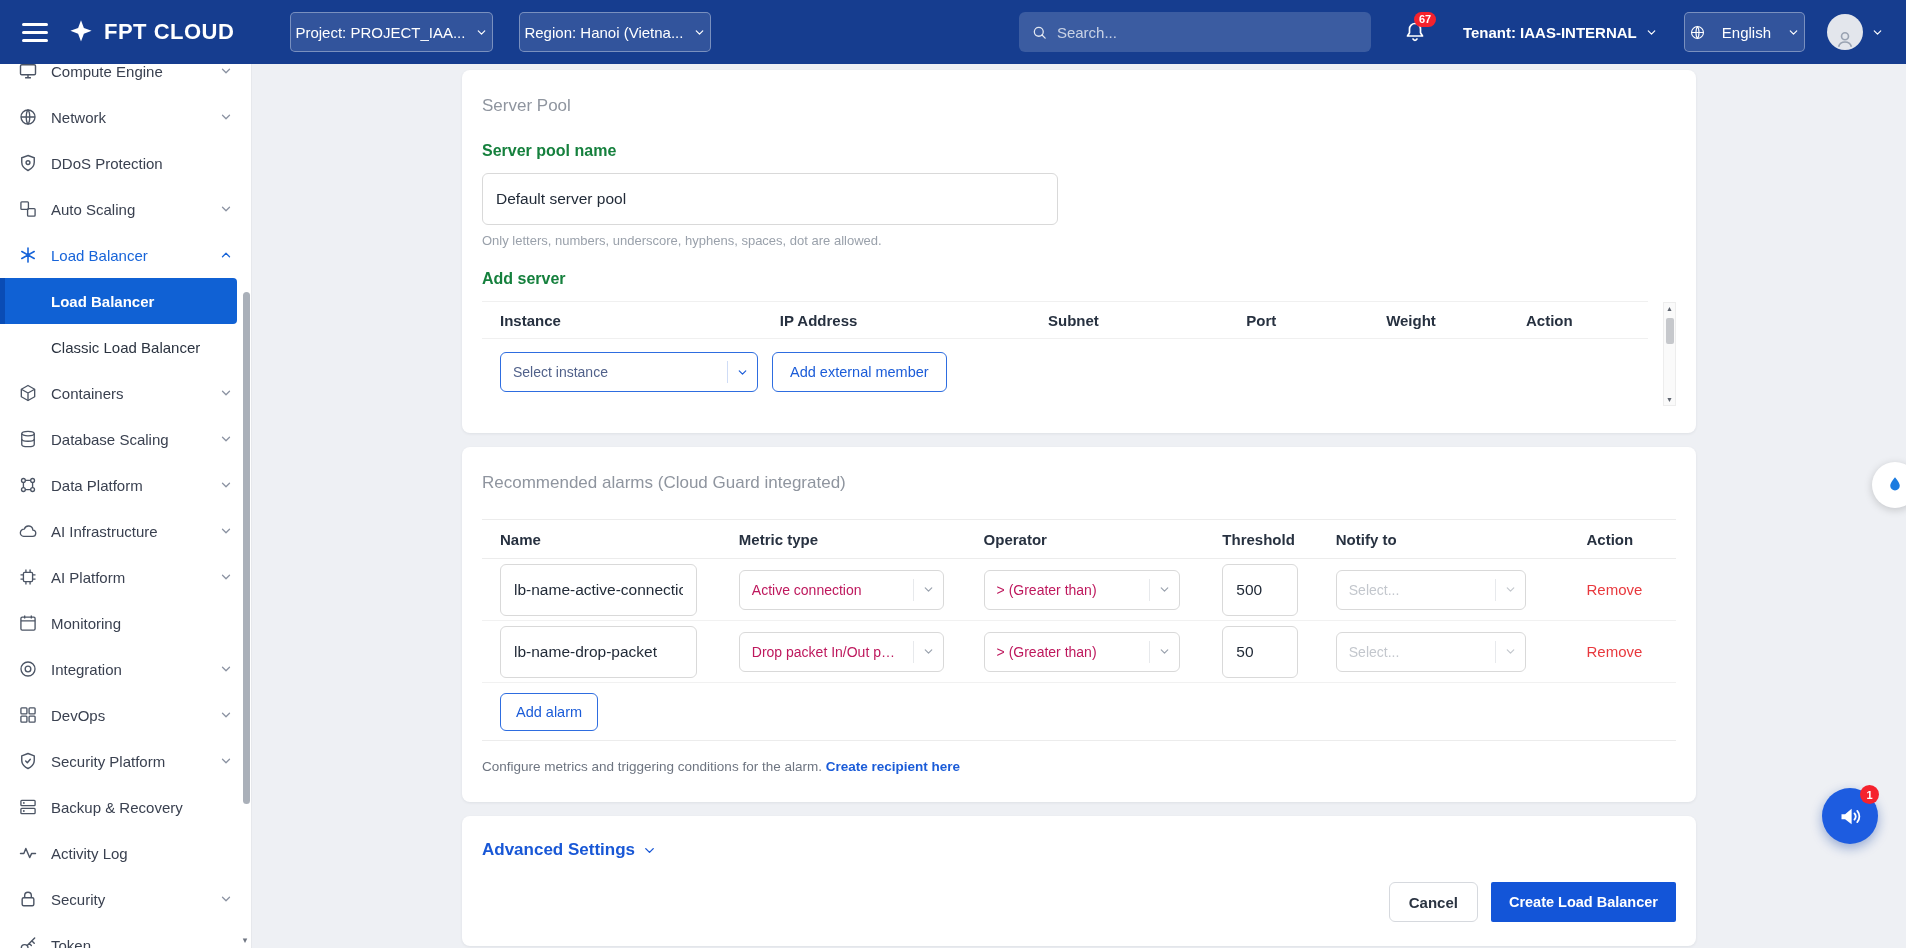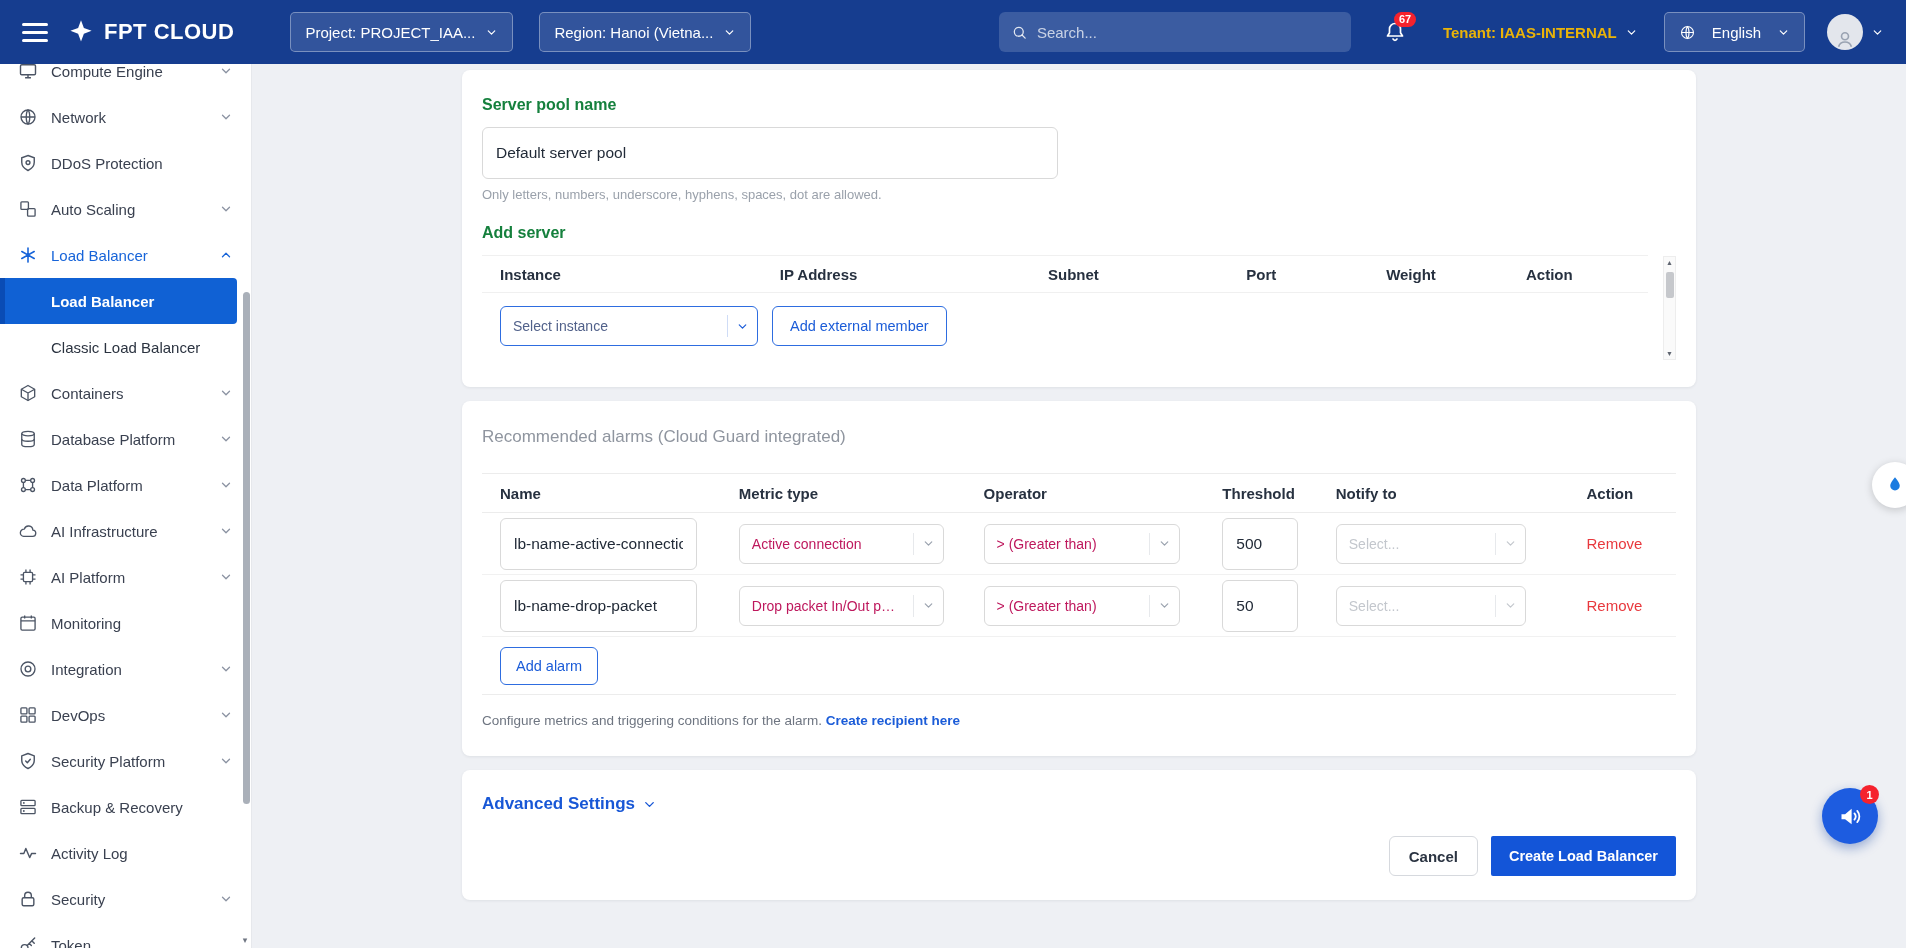--- a/index.html
+++ b/index.html
@@ -7,31 +7,31 @@
   body{background:#eef0f4;overflow:hidden;position:relative}
   button{background:none;border:none;font-family:inherit;cursor:pointer}
 
   
   .navbar{position:absolute;top:0;left:0;width:100%;height:64px;background:#163d8f;display:flex;align-items:center;padding:0 22px;z-index:30}
   .hamburger{width:26px;height:19px;display:flex;flex-direction:column;justify-content:space-between;margin-right:18px}
   .hbar{display:block;height:3px;background:#fff;border-radius:2px}
   .brand{display:flex;align-items:center;gap:8px;margin-right:56px}
   .brand-ic{width:30px;height:30px;color:#fff}
   .brand-txt{color:#fff;font-size:22px;font-weight:800;letter-spacing:.5px;white-space:nowrap}
-  .nav-pill{height:40px;display:flex;align-items:center;gap:10px;padding:0 14px;background:rgba(255,255,255,.12);border:1px solid rgba(255,255,255,.35);border-radius:5px;color:#fff;font-size:15px;margin-right:26px;white-space:nowrap}
+  .nav-pill{height:40px;display:flex;align-items:center;gap:10px;padding:0 4px;background:rgba(255,255,255,.12);border:1px solid rgba(255,255,255,.35);border-radius:5px;color:#fff;font-size:15px;margin-right:26px;white-space:nowrap}
   .pill-ch{width:13px;height:13px;color:#fff;flex:0 0 auto}
   .nav-spacer{flex:1}
   .search{width:352px;height:40px;background:rgba(255,255,255,.16);border-radius:6px;display:flex;align-items:center;padding:16px 12px;gap:9px;margin-right:32px}
   .search-ic{width:17px;height:17px;color:rgba(255,255,255,.85)}
   .search-in{flex:1;background:transparent;border:none;outline:none;color:#fff;font-size:15px}
   .search-in::placeholder{color:rgba(255,255,255,.72)}
   .bell-wrap{position:relative;margin-right:36px}
   .bell-ic{width:24px;height:24px;color:#fff;display:block}
   .bell-badge{position:absolute;top:-8px;left:11px;background:#f5222d;color:#fff;font-size:11px;font-weight:700;border-radius:9px;padding:2px 5px;line-height:1}
-  .tenant{display:flex;align-items:center;gap:8px;color:#eab308;font-size:15px;font-weight:600;margin-right:26px;white-space:nowrap}
+  .tenant{display:flex;align-items:center;gap:8px;color:#ffffff;font-size:15px;font-weight:600;margin-right:26px;white-space:nowrap}
   .lang{margin-right:22px;gap:16px}
   .lang-ic{width:17px;height:17px;color:#fff}
   .avatar-wrap{display:flex;align-items:center;gap:8px}
   .avatar{width:36px;height:36px;border-radius:50%;background:#e3e6ec;display:flex;align-items:flex-end;justify-content:center;overflow:hidden}
   .avatar-ic{width:22px;height:22px;color:#9aa3b2}
 
   
   .sidebar{position:absolute;top:64px;left:0;width:252px;bottom:0;background:#fff;border-right:1px solid #e6e8ec;overflow:hidden;z-index:20}
   .side-list{margin-top:-16px}
   .side-item{height:46px;display:flex;align-items:center;gap:13px;padding:0 18px;font-size:15px;color:#3a4150;cursor:pointer}
@@ -381,21 +381,21 @@
           </svg>
         <span class="si-lbl">Containers</span>
         <svg class="si-ch">
             <use href="#i-chev"></use>
           </svg>
       </div>
       <div class="side-item">
         <svg class="si-ic">
             <use href="#i-db"></use>
           </svg>
-        <span class="si-lbl">Database Platform</span>
+        <span class="si-lbl">Database Scaling</span>
         <svg class="si-ch">
             <use href="#i-chev"></use>
           </svg>
       </div>
       <div class="side-item">
         <svg class="si-ic">
             <use href="#i-data"></use>
           </svg>
         <span class="si-lbl">Data Platform</span>
         <svg class="si-ch">
@@ -483,20 +483,21 @@
     </div>
     <div class="side-scroll-track">
       <div class="side-scroll-thumb"></div>
     </div>
     <div class="side-scroll-arrow">▾</div>
   </nav>
 
   <main class="main">
 
     <section class="card">
+      <h3 class="card-title">Server Pool</h3>
       <div class="field-label">Server pool name</div>
       <input class="tinput pool-name" value="Default server pool" style="">
       <div class="help">Only letters, numbers, underscore, hyphens, spaces, dot are allowed.</div>
       <div class="field-label">Add server</div>
       <div class="stable-wrap">
         <div class="srow shead">
           <div class="sc sc1">Instance</div>
           <div class="sc sc2">IP Address</div>
           <div class="sc sc3">Subnet</div>
           <div class="sc sc4">Port</div>

